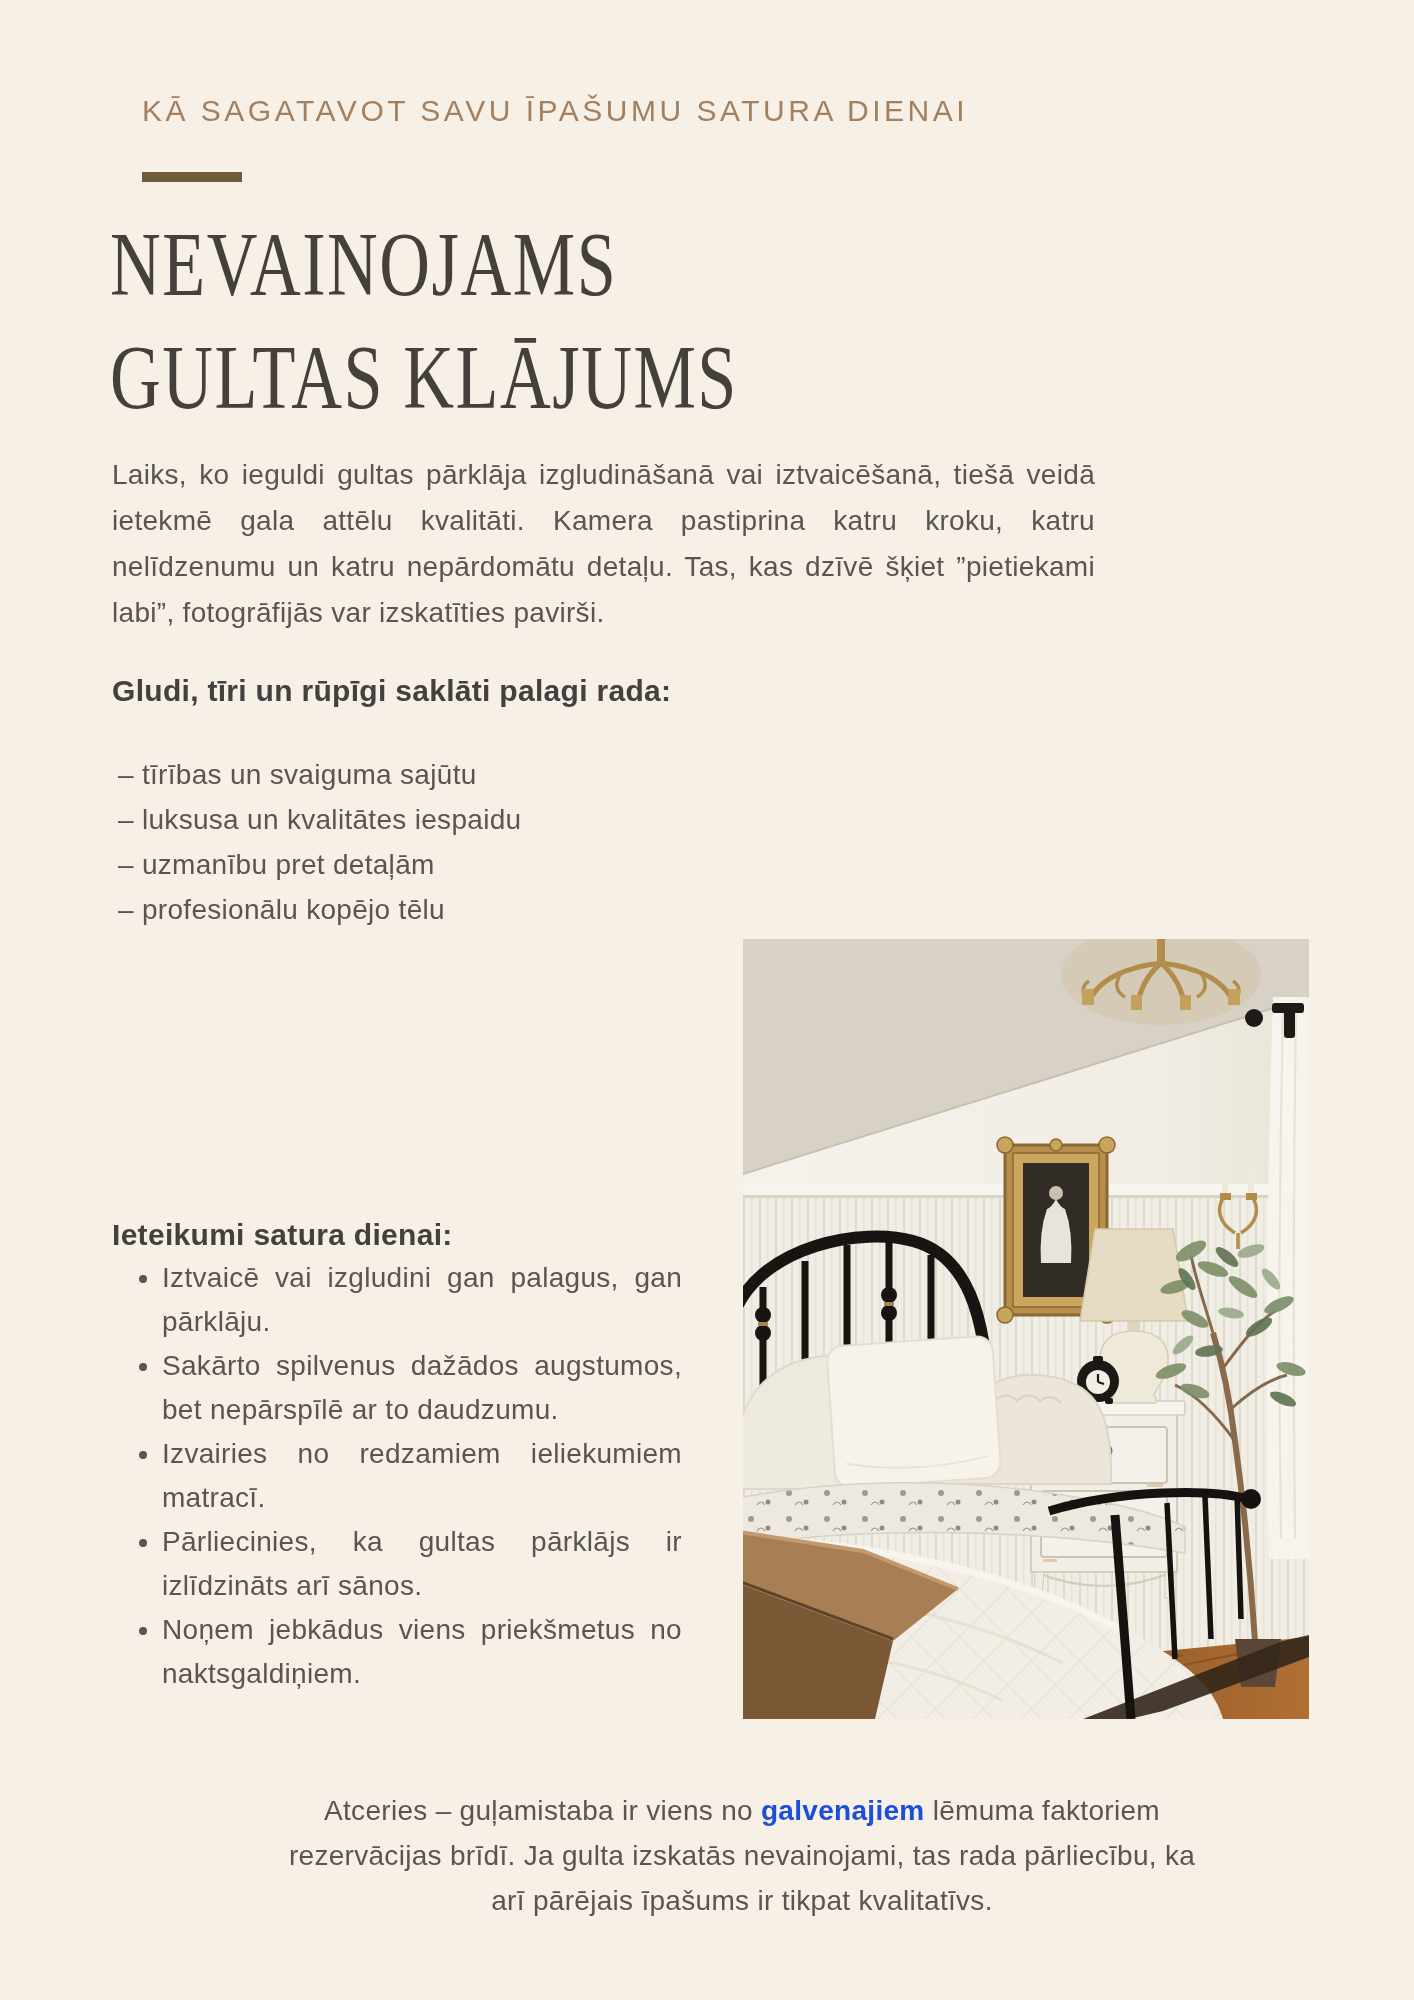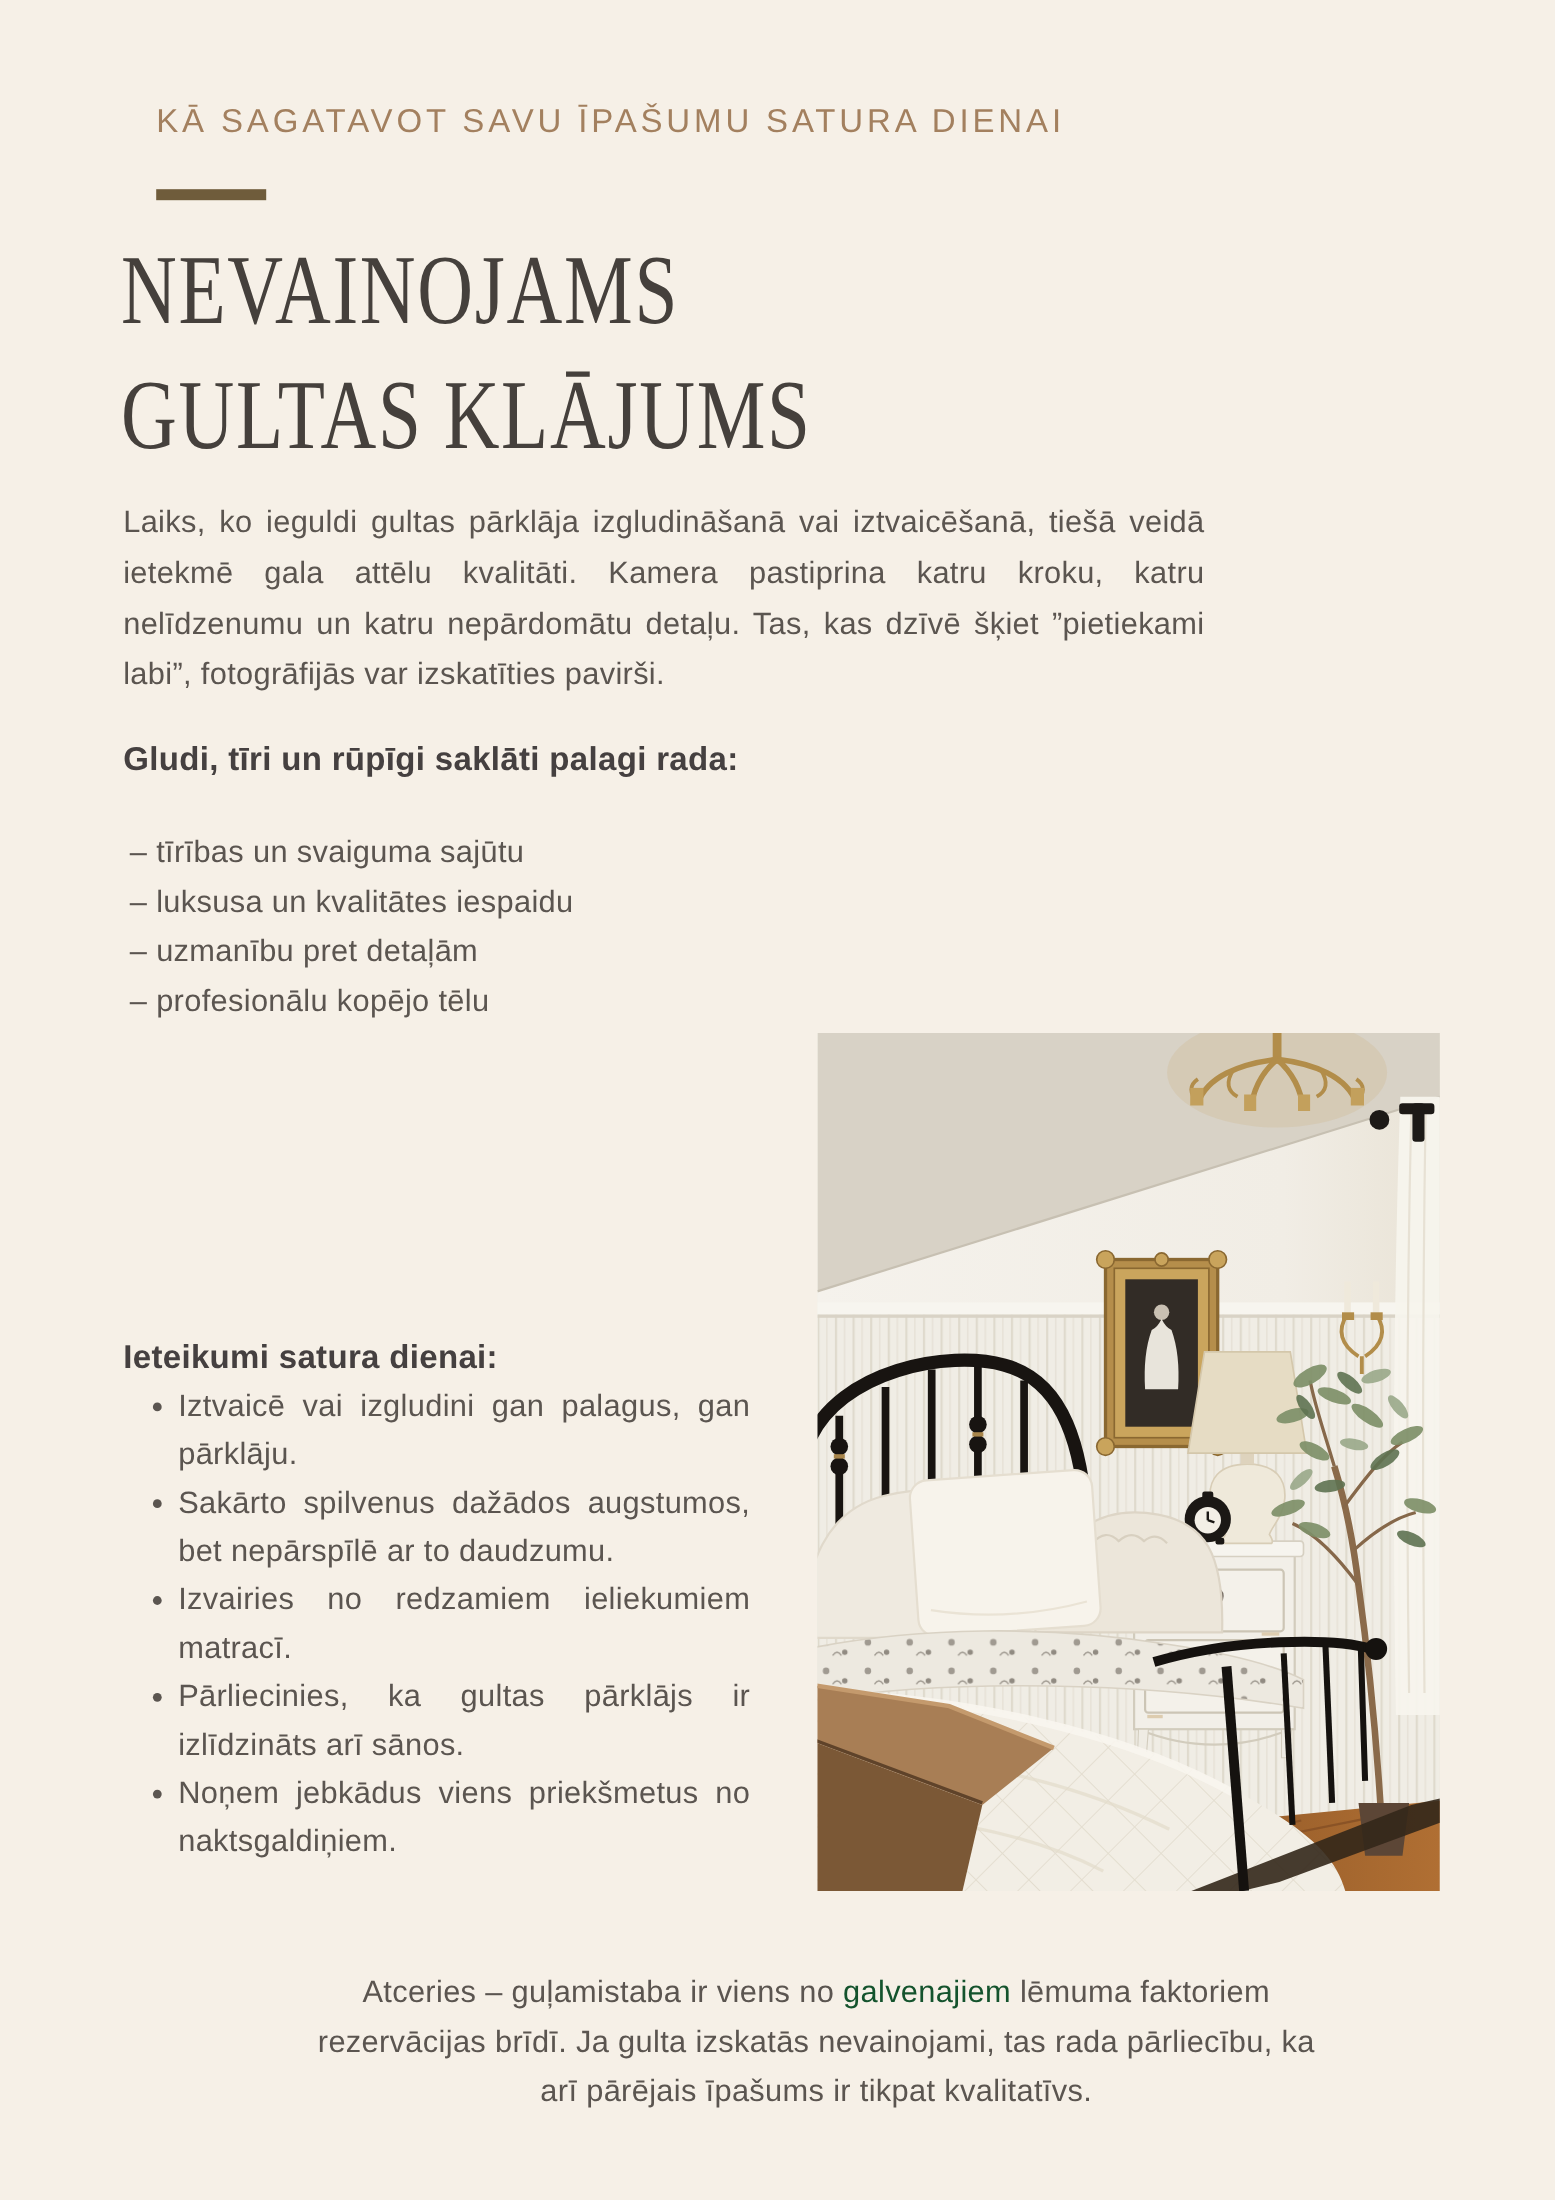--- a/index.html
+++ b/index.html
@@ -60,21 +60,21 @@
   .tips-list li::marker{color:#5b5550;}
   .photo{
     position:absolute;left:743px;top:939px;width:566px;height:780px;
     overflow:hidden;background:#f3f0e9;
   }
   .note{
     position:absolute;left:277px;top:1788px;width:930px;
     font-size:28px;line-height:45px;letter-spacing:0.3px;
     text-align:center;
   }
-  .note .b{font-weight:normal;color:#14532d;}
+  .note .b{font-weight:bold;color:#1d4ed8;}
 </style>
 </head>
 <body>
 
 <div class="page">
 
   <div class="eyebrow">KĀ SAGATAVOT SAVU ĪPAŠUMU SATURA DIENAI</div>
   <div class="accent-bar"></div>
 
   <div class="title">

